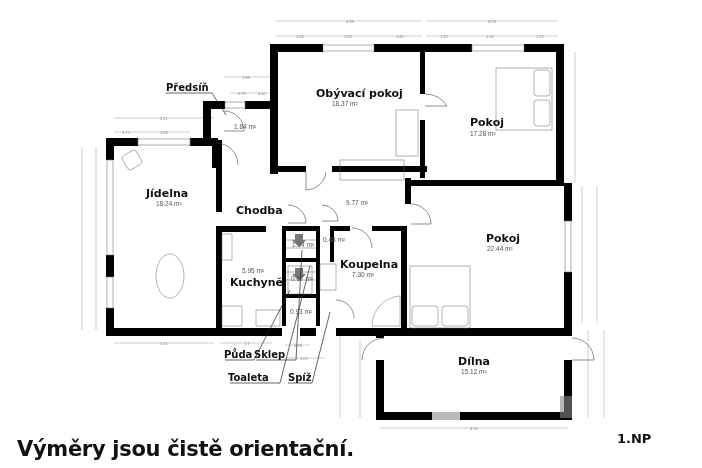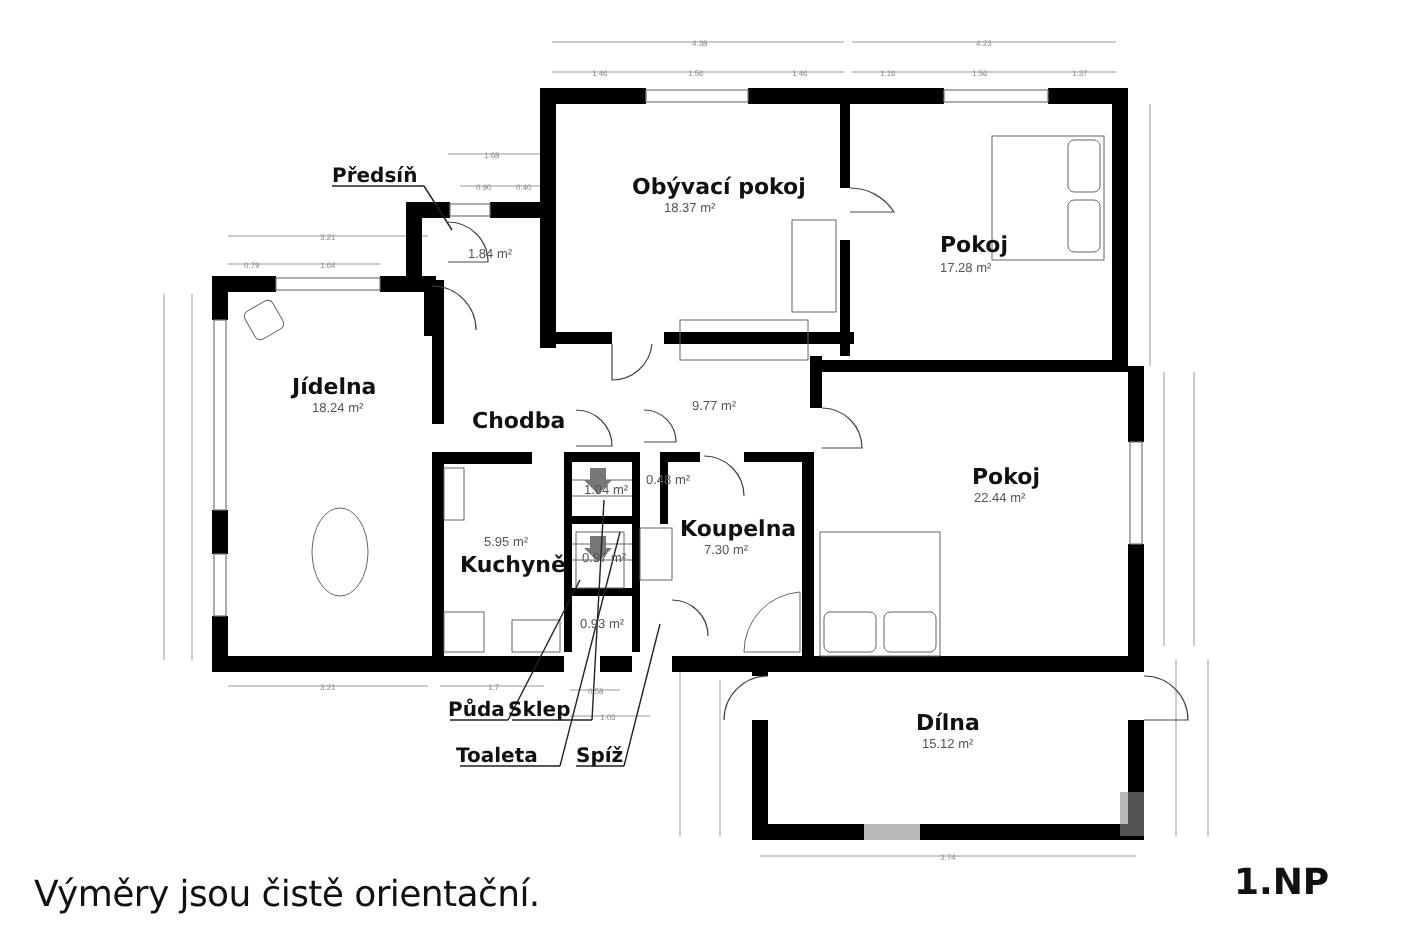--- a/index.html
+++ b/index.html
@@ -2,22 +2,22 @@
 <html><head>
 <meta charset="utf-8">
 <style>
   html,body{margin:0;padding:0;background:#fff;}
   body{width:702px;height:468px;position:relative;overflow:hidden;font-family:"Liberation Sans",sans-serif;}
   svg{position:absolute;left:0;top:0;}
   .room-name{font-family:"DejaVu Sans",sans-serif;font-weight:bold;font-size:11px;fill:#111;}
   .room-area{font-family:"Liberation Sans",sans-serif;font-size:6.5px;fill:#555;}
   .dim{font-family:"Liberation Sans",sans-serif;font-size:4px;fill:#888;}
   .callout{font-family:"DejaVu Sans",sans-serif;font-weight:bold;font-size:10px;fill:#111;}
-  .footer-note{position:absolute;left:17px;top:437px;font-family:"DejaVu Sans",sans-serif;font-weight:normal;font-size:18px;color:#111;letter-spacing:-0.3px;}
-  .floor-label{position:absolute;left:617px;top:431px;font-family:"DejaVu Sans",sans-serif;font-weight:bold;font-size:18px;color:#111;}
+  .footer-note{position:absolute;left:17px;top:437px;font-family:"DejaVu Sans",sans-serif;font-weight:bold;font-size:21px;color:#111;letter-spacing:-0.3px;}
+  .floor-label{position:absolute;left:617px;top:431px;font-family:"DejaVu Sans",sans-serif;font-weight:bold;font-size:13px;color:#111;}
 </style>
 </head>
 <body>
 
 <svg width="702" height="468" viewBox="0 0 702 468">
 
   <g stroke="#999" stroke-width="0.5" fill="none">
     <line x1="276" y1="21" x2="422" y2="21"></line>
     <line x1="426" y1="21" x2="558" y2="21"></line>
     <line x1="276" y1="36" x2="422" y2="36"></line>

